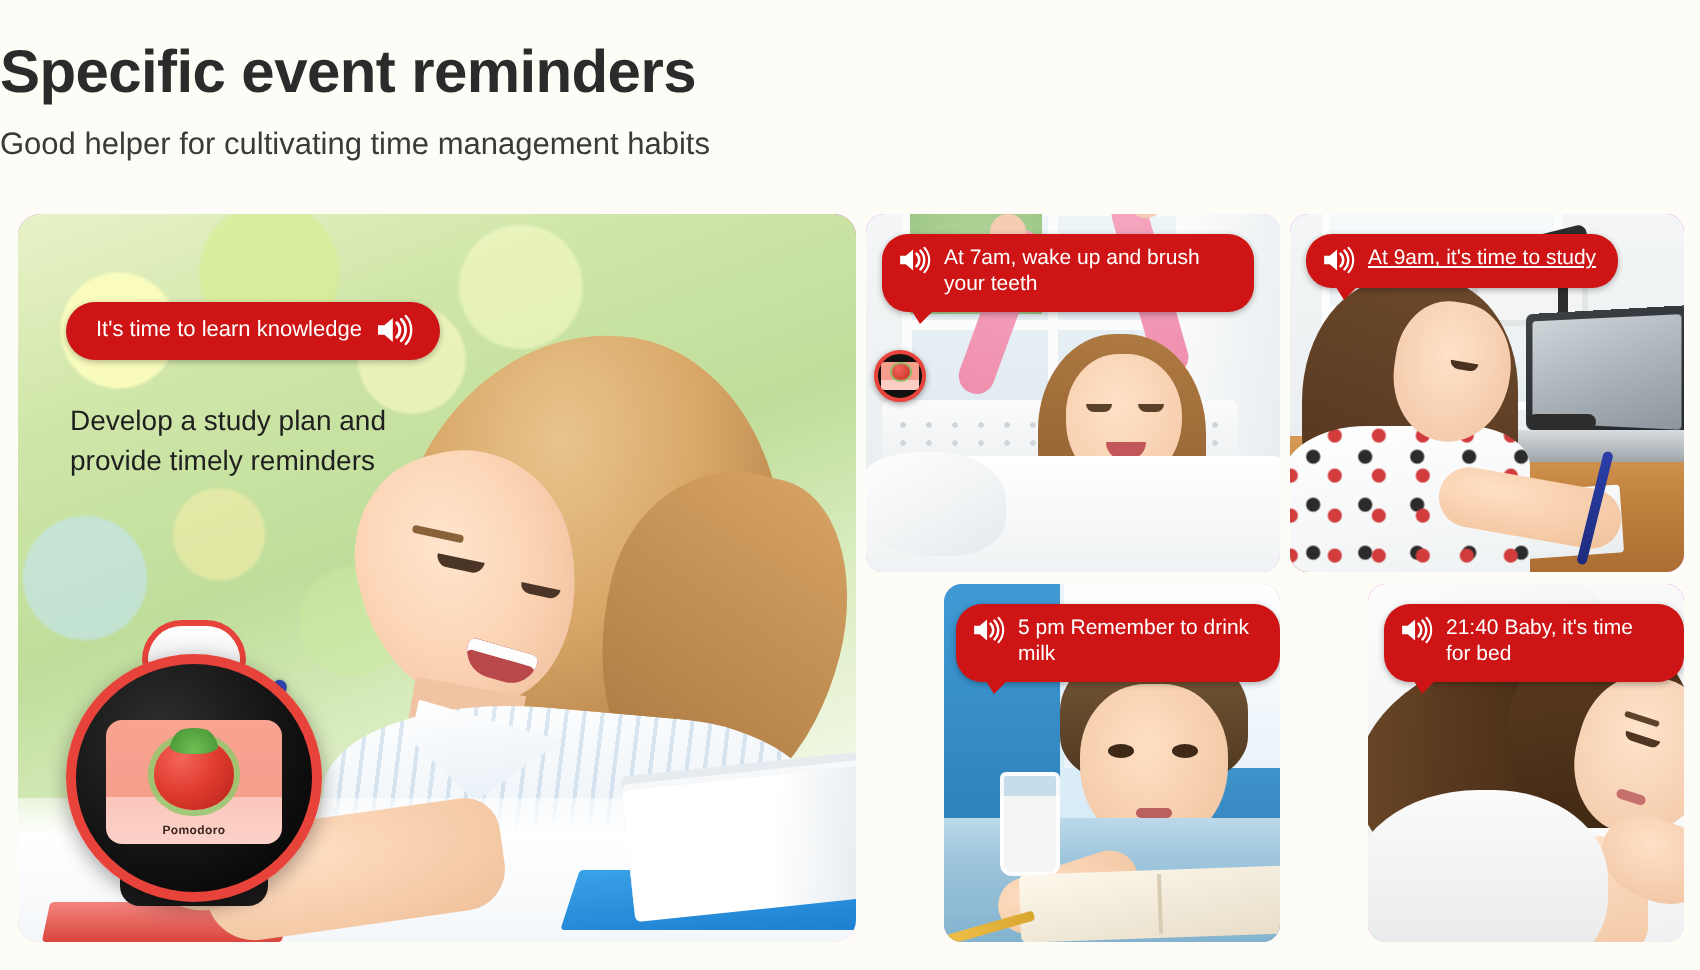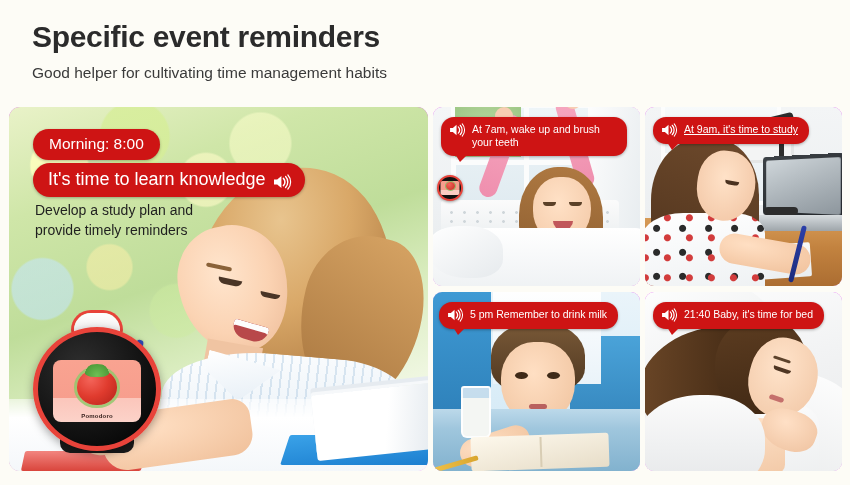--- a/index.html
+++ b/index.html
@@ -4,21 +4,21 @@
 <style>
   * { box-sizing: border-box; margin: 0; padding: 0; }
   html, body { width: 850px; height: 485px; overflow: hidden; }
   body {
     background: #fdfcf6;
     font-family: "Liberation Sans", sans-serif;
     position: relative;
   }
 
   
-  .header { padding: 20px 0 0 32px; }
+  .header { padding: 20px 0 0 0; }
   .page-title {
     font-size: 30px;
     font-weight: bold;
     color: #2b2b2b;
     letter-spacing: -0.3px;
     line-height: 1.1;
   }
   .page-subtitle {
     font-size: 15.5px;
     color: #3a3a3a;
@@ -39,21 +39,21 @@
     gap: 0px 5px;
   }
   .panel {
     position: relative;
     overflow: hidden;
     border-radius: 9px;
     background: #d946ef;
   }
   .panel.hero { grid-row: 1 / span 2; border-radius: 11px; }
   .panel.r1 { margin-bottom: 3px; }
-  .panel.r2 { margin-top: 3px; }
+  .panel.r2 { margin-top: 3px; margin-left: 39px; }
 
   .photo { position: absolute; inset: 0; }
 
   
   .hero-bg {
     position: absolute; inset: 0;
     background:
       radial-gradient(circle at 12% 16%, rgba(255,255,190,.85) 0 28px, rgba(255,255,190,0) 30px),
       radial-gradient(circle at 30% 8%, rgba(214,238,150,.75) 0 34px, rgba(214,238,150,0) 36px),
       radial-gradient(circle at 47% 20%, rgba(255,251,200,.6) 0 26px, rgba(255,251,200,0) 28px),
@@ -307,24 +307,23 @@
     border-radius: 20px;
     box-shadow: 0 1px 3px rgba(0,0,0,.28);
     white-space: nowrap;
   }
   .badge-time {
     left: 24px; top: 22px;
     padding: 6px 16px 7px;
     font-size: 15.5px;
   }
   .badge-main {
-    left: 24px; top: 56px;
+    left: 24px; top: 44px;
     padding: 6px 13px 7px 15px;
-    font-size: 18px;
-    align-items: flex-end;
+    font-size: 11px;
   }
   .badge-sub {
     position: absolute; left: 26px; top: 93px;
     font-size: 14px; color: #1f1f1f; line-height: 1.45;
     max-width: 190px; font-weight: 400;
   }
 
   .bubble {
     position: absolute;
     display: flex;
@@ -380,23 +379,20 @@
       <div class="g-neck"></div>
       <div class="g-shirt"></div>
       <div class="g-collar"></div>
       <div class="hero-desk"></div>
       <div class="hero-papers"></div>
       <div class="g-arm"></div>
       <div class="g-hand"></div>
       <div class="g-pen"></div>
     </div>
 
-    <div class="badge badge-time">
-      <span>Morning: 8:00</span>
-    </div>
 
     <div class="badge badge-main">
       <span>It's time to learn knowledge</span>
       <span class="spk spk-inline">
         <svg width="19" height="16" viewBox="0 0 19 16" aria-hidden="true">
           <path d="M1 5.6h3.2L8.4 2v12L4.2 10.4H1z" fill="#ffffff"></path>
           <path d="M10.4 4.4a5 5 0 0 1 0 7.2" stroke="#ffffff" stroke-width="1.5" fill="none" stroke-linecap="round"></path>
           <path d="M12.6 2.6a7.8 7.8 0 0 1 0 10.8" stroke="#ffffff" stroke-width="1.4" fill="none" stroke-linecap="round"></path>
           <path d="M14.9 1a10.4 10.4 0 0 1 0 14" stroke="#ffffff" stroke-width="1.2" fill="none" stroke-linecap="round"></path>
         </svg>

